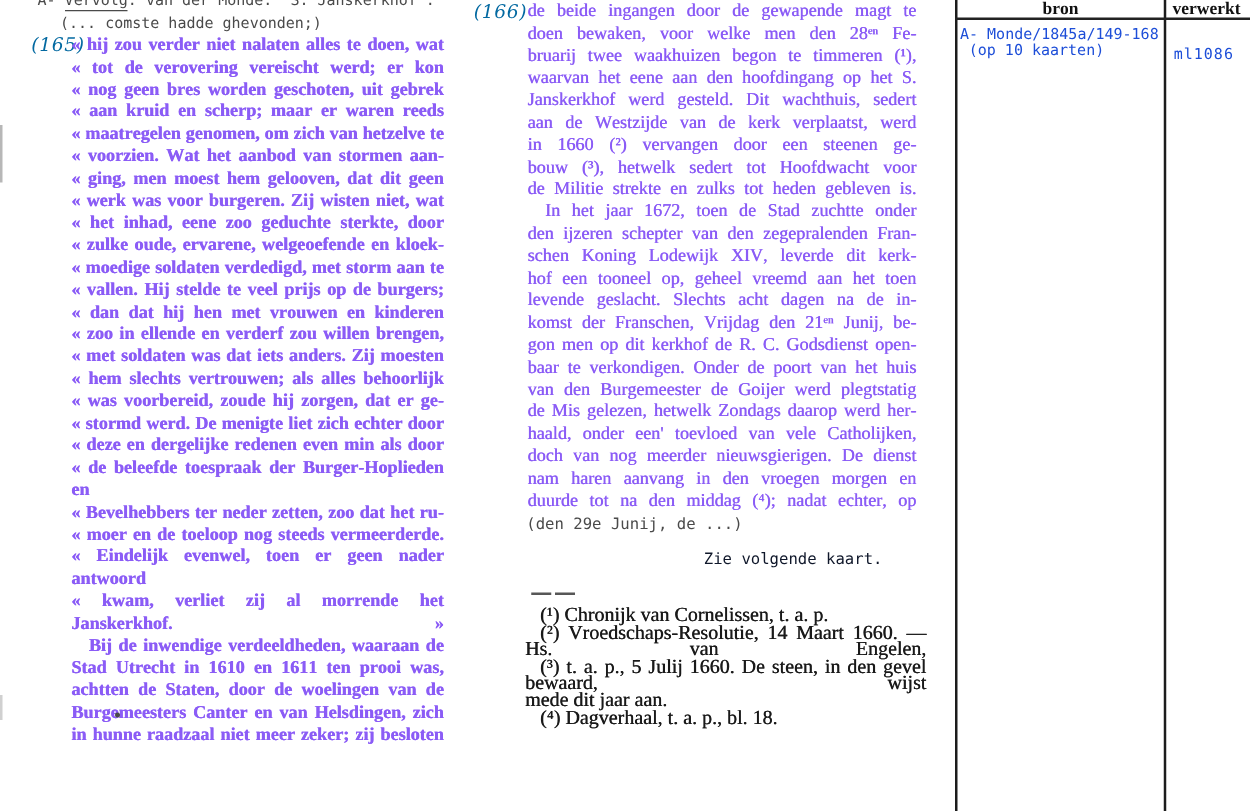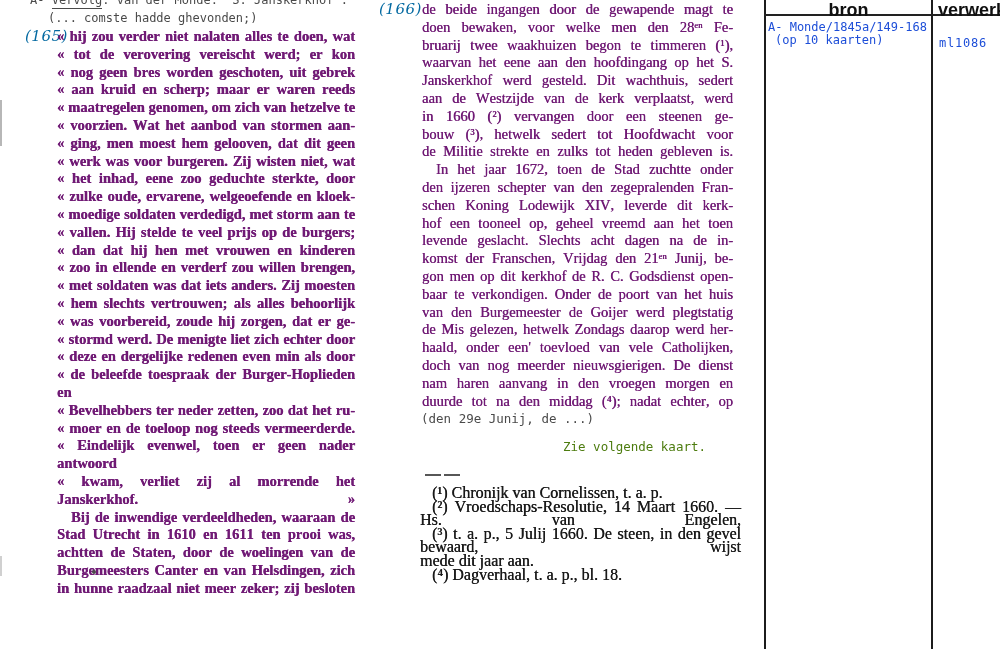--- a/index.html
+++ b/index.html
@@ -1,54 +1,54 @@
 <!DOCTYPE html>
 <html><head>
 <meta charset="utf-8">
 <style>
   html,body{margin:0;padding:0;background:#fff;}
   .page{position:relative;width:1000px;height:649px;background:#ffffff;overflow:hidden;
         font-kerning:none;}
   
   .col{position:absolute;font-family:"Liberation Serif","DejaVu Serif",serif;
-       font-size:14.5px;line-height:17.8px;color:#701a75;
+       font-size:14.5px;line-height:17.8px;color:#8b5cf6;
        text-shadow:0.35px 0 0 currentColor;}
   .leftcol{left:57px;top:28px;width:298px;font-weight:bold;}
   .midcol{left:422px;top:1px;width:311px;}
   .ln{text-align:justify;text-align-last:justify;}
   .ln.ind{text-indent:14px;}
   .ln.ns{text-align-last:left;}
   
   .fncol{position:absolute;left:420px;top:486px;width:321px;
          font-family:"Liberation Serif","DejaVu Serif",serif;font-size:16px;
          line-height:13.6px;color:#1a1a1a;text-shadow:0.3px 0 0 currentColor;}
   .fncol .ln.ind{text-indent:12px;}
   
   .tw{position:absolute;font-family:"DejaVu Sans Mono","Liberation Mono",monospace;
       font-size:12px;color:#4a4a4a;white-space:pre;}
   .header-l1{left:30px;top:-7px;}
   .header-l2{left:48px;top:11px;}
   .ul{border-bottom:1.4px solid #4a4a4a;padding-bottom:1px;}
   .insert{left:421px;top:411px;font-size:12.5px;}
-  .seenext{left:563px;top:439px;font-size:12.5px;color:#4d7c0f;}
+  .seenext{left:563px;top:439px;font-size:12.5px;color:#0f172a;}
   
   .colnum{position:absolute;font-family:"DejaVu Serif",serif;font-style:italic;
           font-size:15px;color:#0369a1;letter-spacing:0.5px;}
   #n165{left:25px;top:27px;}
   #n166{left:379px;top:0px;}
   
   .fnsep{position:absolute;left:425px;top:474px;width:42px;height:3px;}
   .fnsep i{display:inline-block;width:16px;height:2px;background:#575757;margin-right:3px;vertical-align:top;}
   
   .vline{position:absolute;top:0;width:2px;height:649px;background:#1c1c1c;}
   .vl1{left:764px;}
   .vl2{left:931px;}
   .hline{position:absolute;left:764px;top:14px;width:236px;height:2px;background:#222;}
-  .th{position:absolute;top:0;font-family:Liberation Sans, sans-serif;
-      font-weight:bold;font-size:18px;color:#101010;}
+  .th{position:absolute;top:0;font-family:Liberation Serif, serif;
+      font-weight:bold;font-size:14px;color:#101010;}
   .th-bron{left:766px;width:165px;text-align:center;}
   .th-verwerkt{left:938px;}
   .cell{position:absolute;font-family:"DejaVu Sans Mono","Liberation Mono",monospace;
         font-size:12px;color:#1d4ed8;white-space:pre;}
   .bron1{left:768px;top:20px;}
   .bron2{left:775px;top:33px;}
   .verw{left:939px;top:36px;letter-spacing:0.8px;}
   
   .artifact{position:absolute;}
   .dot{left:92px;top:570px;width:4px;height:4px;background:#4a4a4a;border-radius:50%;}

